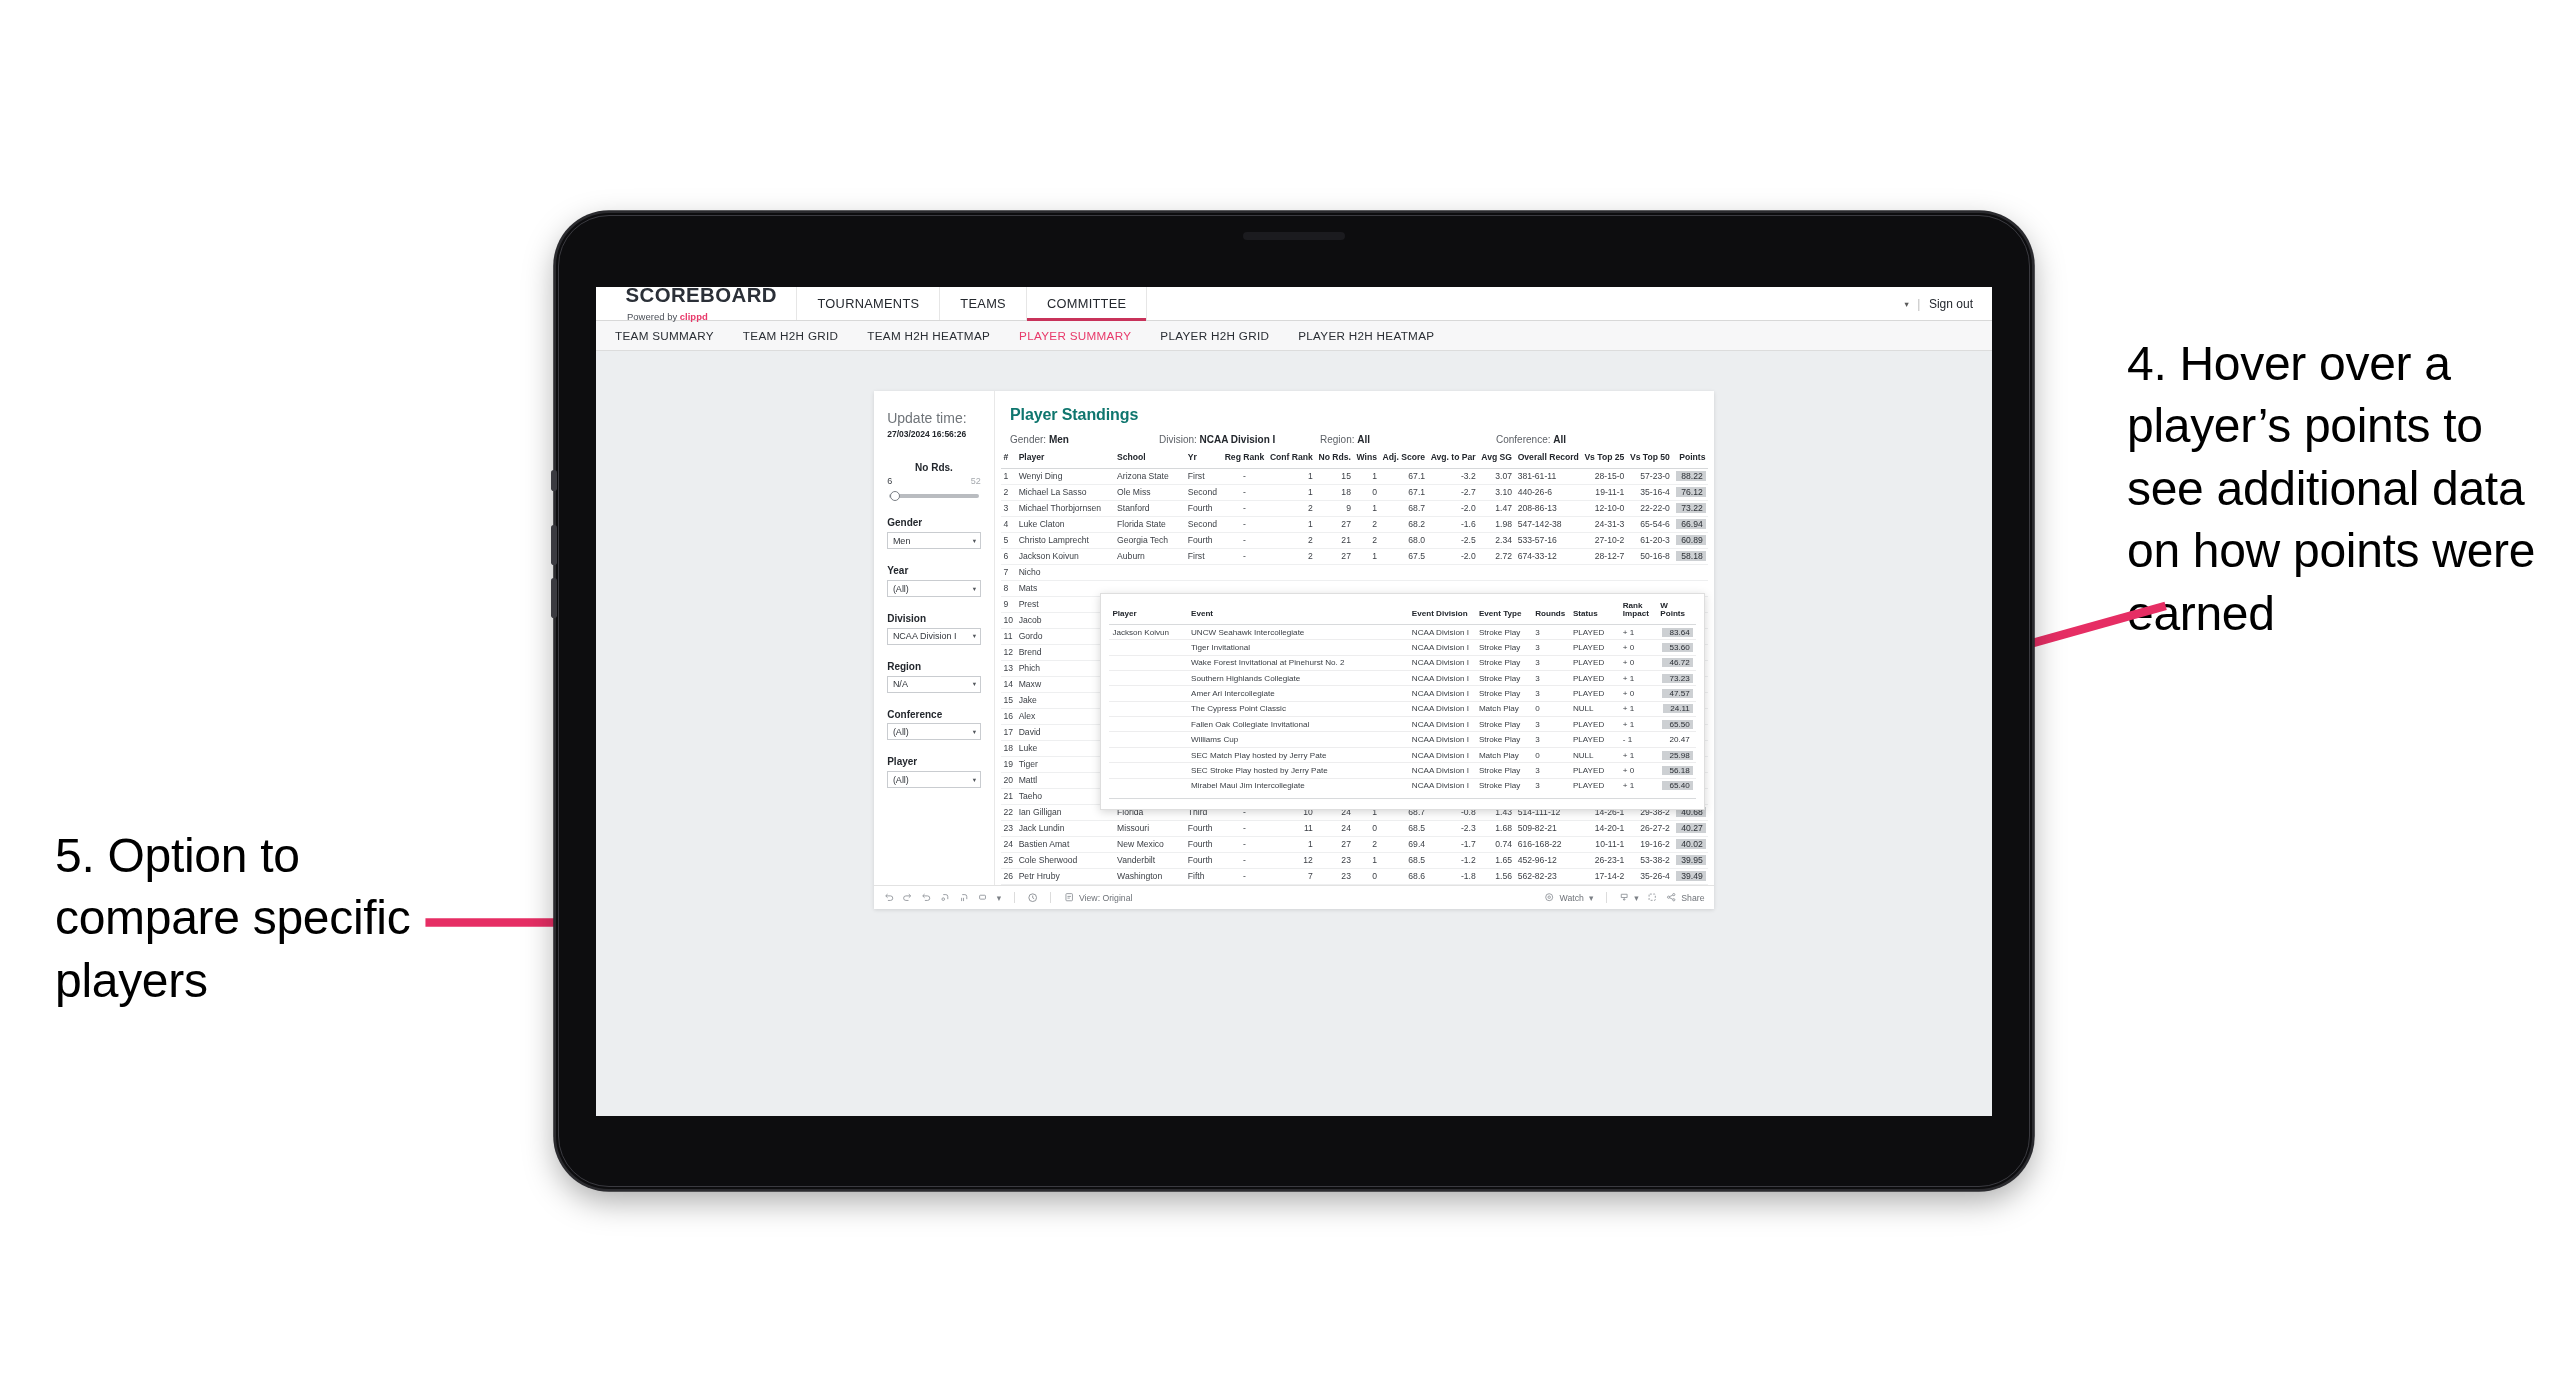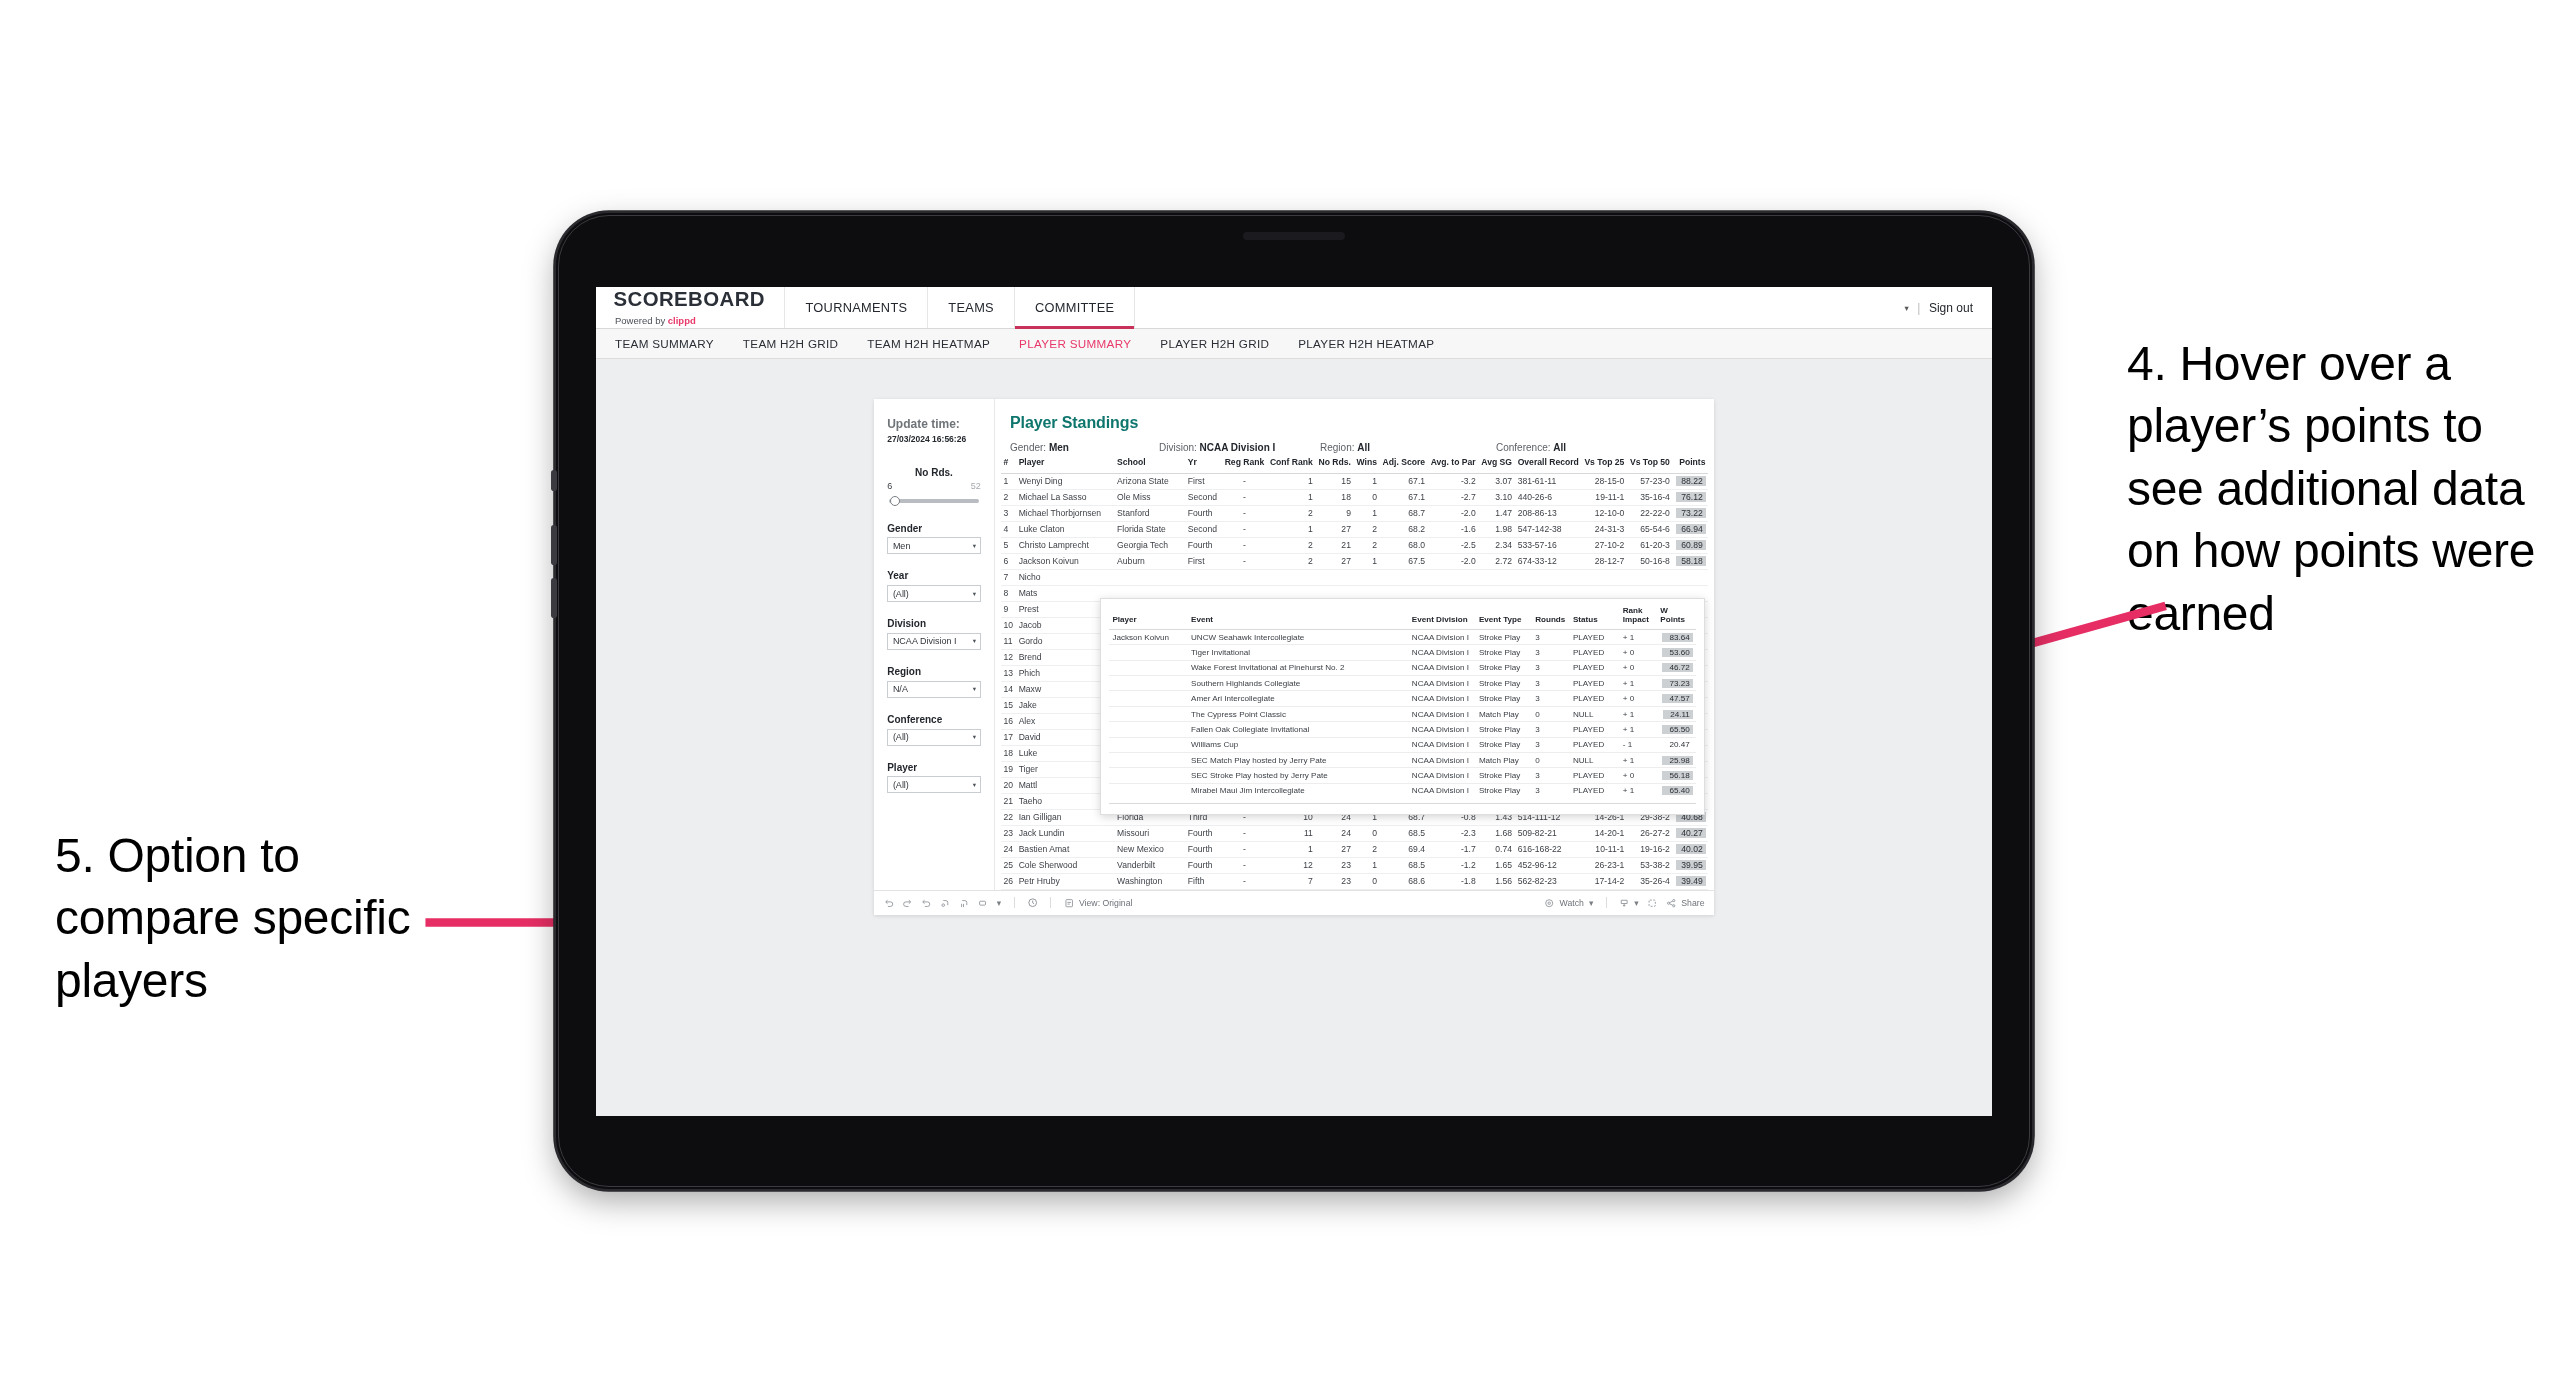--- a/index.html
+++ b/index.html
@@ -52,24 +52,25 @@
   #screen {
     position: absolute;
     left: 40px; top: 74px;
     width: 1396px; height: 829px;
     background: #eceef0;
     overflow: hidden;
   }
 
   
   .appbar {
-    height: 42px; background:#ffffff;
+    height: 34px; background:#ffffff;
     display:flex; align-items:stretch;
     border-bottom:0.9px solid #d8d8d8;
     position:relative;
+    padding-left:12px;
   }
   .brand {
     display:flex; flex-direction:column; justify-content:center;
     padding:0 21px 0 19px; border-right:0.9px solid #e6e6e6;
   }
   .brand-title{
     font-family:"Liberation Sans", sans-serif;
     font-weight:700; font-size:20px; letter-spacing:0.4px;
     color:#2b3038; line-height:1; transform:scaleX(1.02);
   }
@@ -117,21 +118,21 @@
     box-shadow:0 0.9px 3.8px rgba(0,0,0,.12);
   }
 
   
   .viz-head{ display:flex; }
   .viz-side{
     width:121px; flex:0 0 121px;
     border-right:0.9px solid #e8e8e8;
     padding:17px 13.2px 9.5px 13.2px;
   }
-  .update-label{ font-size:12px; color:#6f7479; line-height:1.45;font-weight:bold; }
+  .update-label{ font-size:14px; color:#6f7479; line-height:1.45; }
   .update-time{ font-size:8.5px; color:#25292e; font-weight:700; line-height:1.45; }
 
   .viz-main{ flex:1; padding:15px 15px 0 15px; }
   .viz-title{ font-size:16px; font-weight:700; color:#0f766e; letter-spacing:-0.1px; }
   .viz-meta{ display:flex; margin-top:10.4px; font-size:10px; color:#5d6167; }
   .viz-meta .m{ }
   .viz-meta .m:nth-child(1){ width:149px; }
   .viz-meta .m:nth-child(2){ width:161px; }
   .viz-meta .m:nth-child(3){ width:176px; }
   .viz-meta b{ color:#23272d; font-weight:700; }

